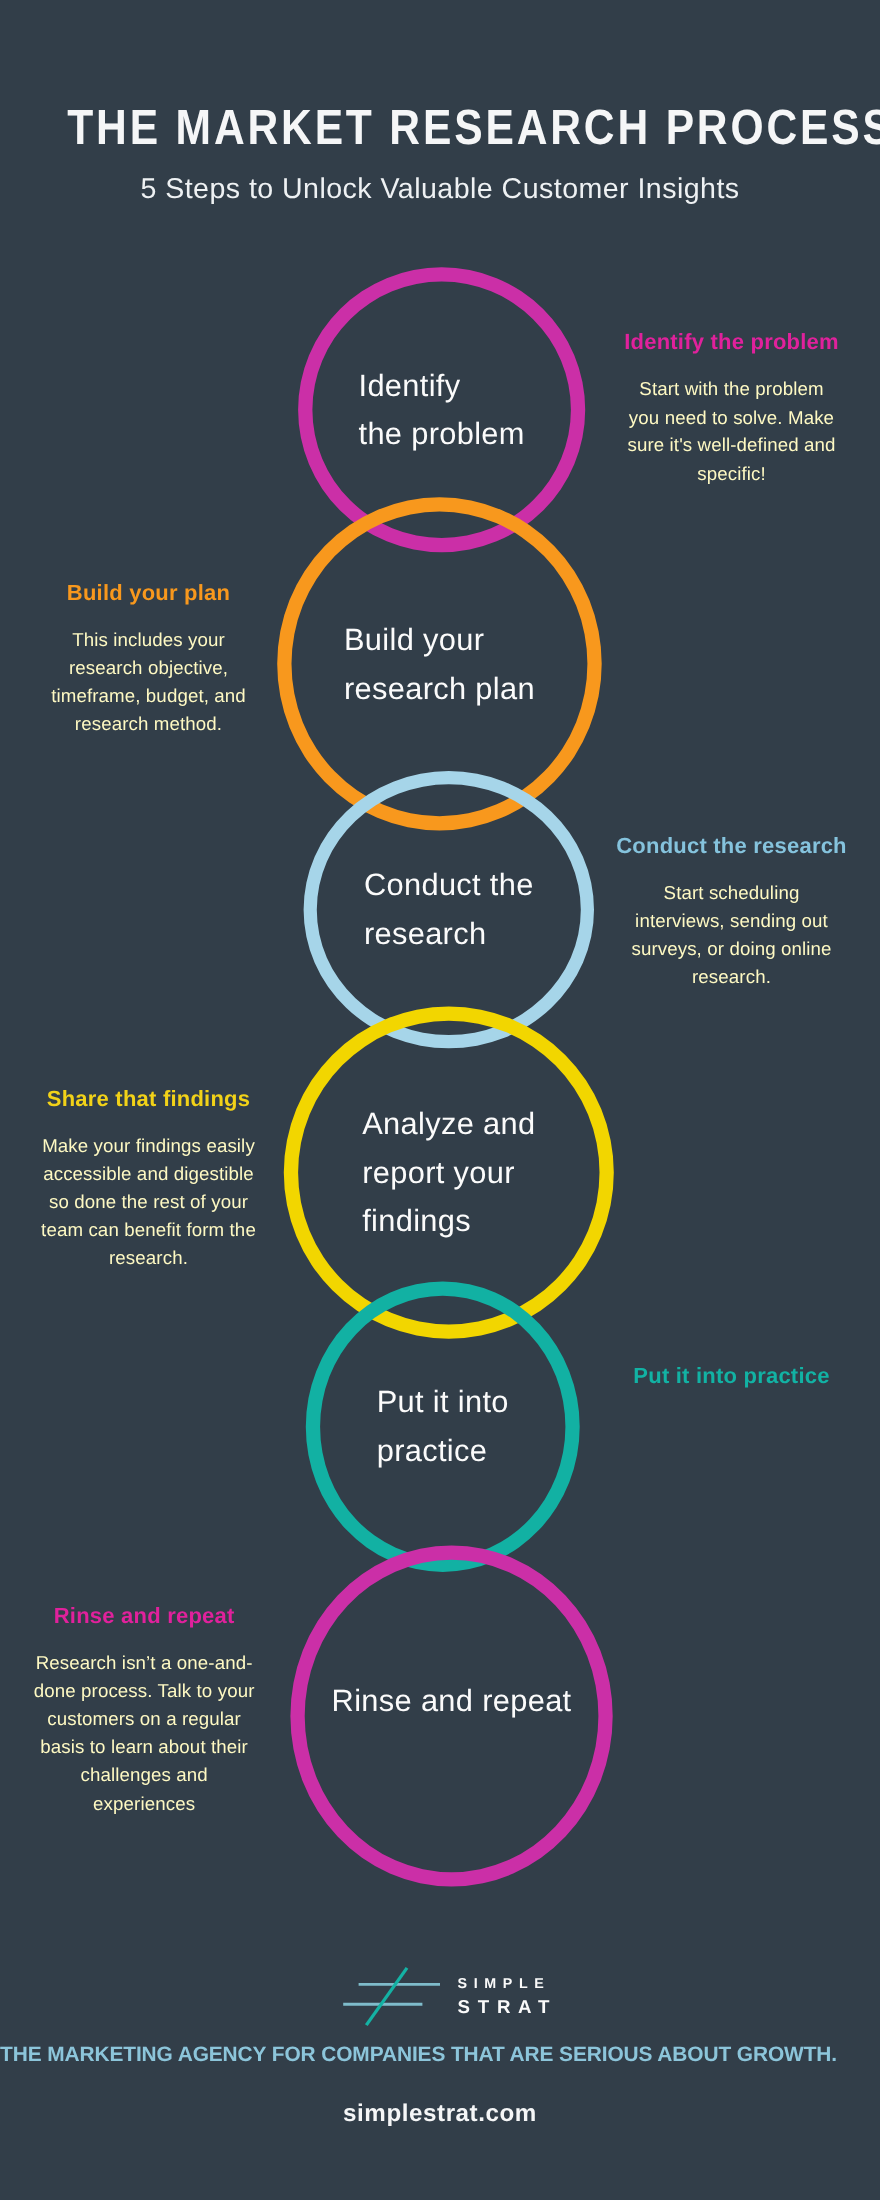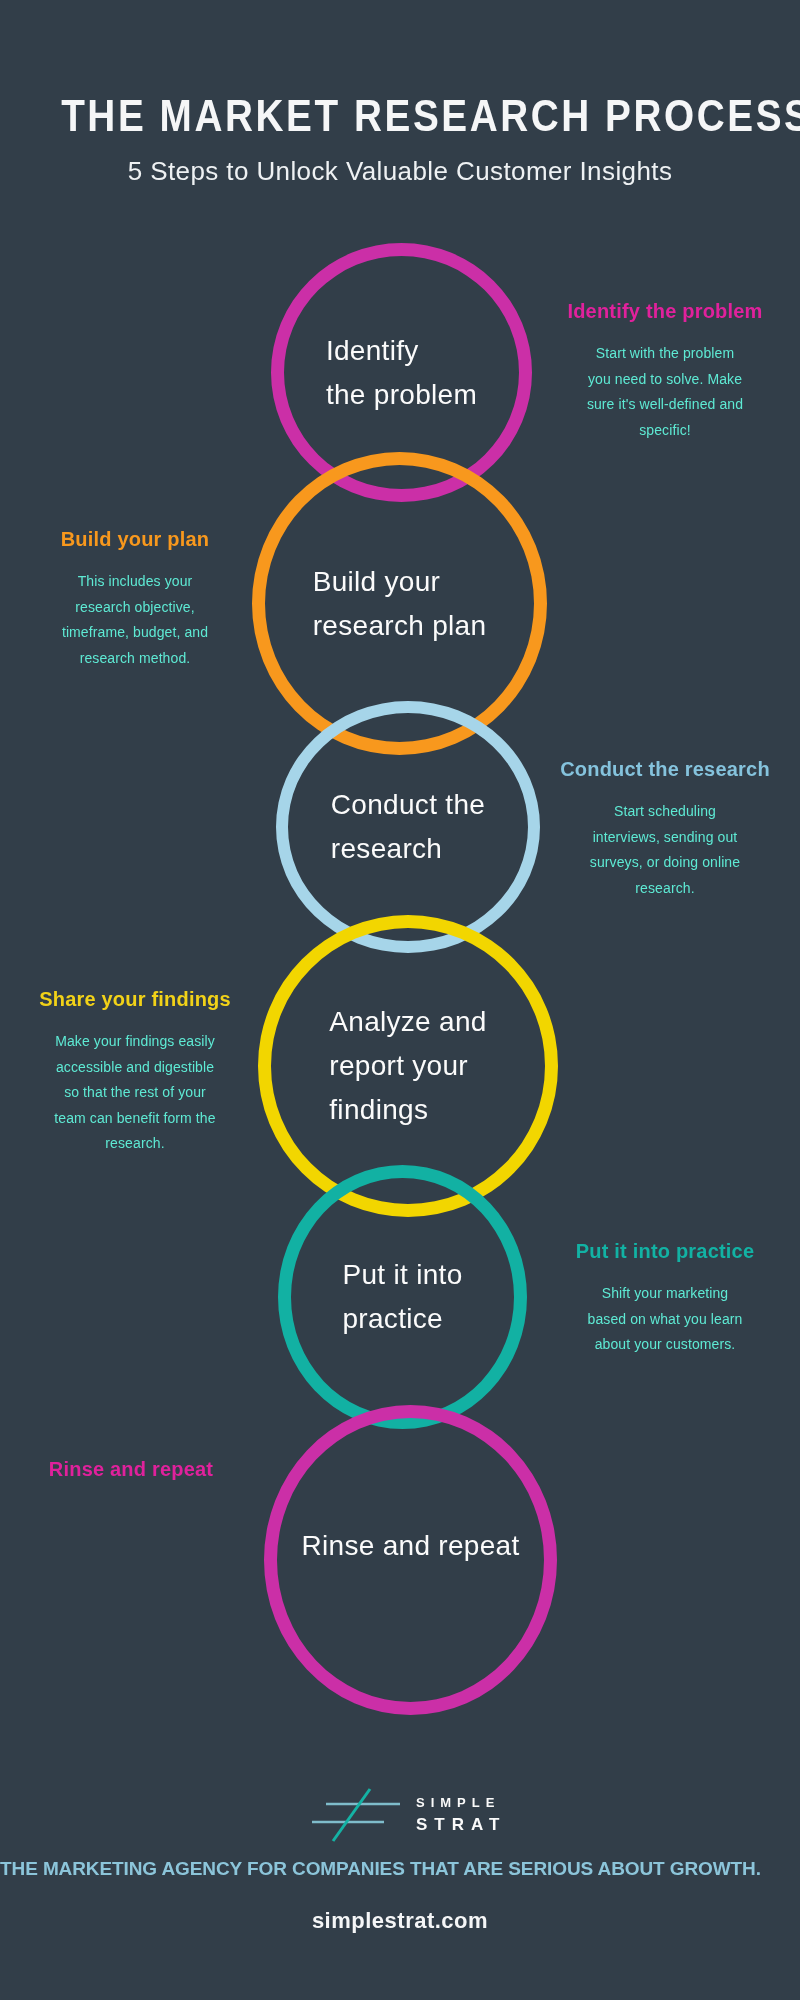--- a/index.html
+++ b/index.html
@@ -26,21 +26,21 @@
   .c1{left:271px;top:243px;width:261px;height:259px;z-index:1;}
   .c2{left:252px;top:452px;width:295px;height:303px;z-index:2;}
   .c3{left:276px;top:701px;width:264px;height:252px;z-index:3;border-width:12px;}
   .c4{left:258px;top:915px;width:300px;height:302px;z-index:4;}
   .c5{left:278px;top:1165px;width:249px;height:264px;z-index:5;}
   .c6{left:264px;top:1405px;width:293px;height:310px;z-index:6;}
   .c6 .clabel{transform:translateY(-14px);}
   
   .note{position:absolute;text-align:center;z-index:7;}
   .note .side-heading{font-size:20px;font-weight:bold;line-height:27px;letter-spacing:.2px;}
-  .note .side-body{margin:16px 0 0 0;color:#5eead4;font-size:14px;line-height:25.5px;white-space:pre-line;letter-spacing:.1px;}
+  .note .side-body{margin:16px 0 0 0;color:#fef9c3;font-size:17px;line-height:25.5px;white-space:pre-line;letter-spacing:.1px;}
   .n1{left:550px;top:298px;width:230px;}
   .n2{left:32px; top:526px;width:206px;}
   .n3{left:550px;top:756px;width:230px;}
   .n4{left:22px; top:986px;width:226px;}
   .n5{left:548px;top:1238px;width:234px;}
   .n6{left:24px; top:1456px;width:214px;}
   
   .logo{left:310px;top:1784px;display:flex;align-items:center;gap:14px;}
   .logo-text{display:flex;flex-direction:column;gap:5px;}
   .logo-text .l1{color:#fafafa;font-weight:bold;font-size:13px;letter-spacing:6px;}
@@ -94,35 +94,38 @@
 research method.</p>
 </div>
 <div class="note n3">
   <div class="side-heading" style="color: rgb(133, 195, 221);">Conduct the research</div>
   <p class="side-body">Start scheduling
 interviews, sending out
 surveys, or doing online
 research.</p>
 </div>
 <div class="note n4">
-  <div class="side-heading" style="color: rgb(242, 210, 24);">Share your findings</div>
+  <div class="side-heading" style="color: rgb(242, 210, 24);">Share that findings</div>
   <p class="side-body">Make your findings easily
 accessible and digestible
-so that the rest of your
+so done the rest of your
 team can benefit form the
 research.</p>
 </div>
 <div class="note n5">
   <div class="side-heading" style="color: rgb(18, 178, 164);">Put it into practice</div>
-  <p class="side-body">Shift your marketing
-based on what you learn
-about your customers.</p>
 </div>
 <div class="note n6">
   <div class="side-heading" style="color: rgb(224, 33, 156);">Rinse and repeat</div>
+  <p class="side-body">Research isn’t a one-and-
+done process. Talk to your
+customers on a regular
+basis to learn about their
+challenges and
+experiences</p>
 </div>
 
 <div class="abs logo">
   <svg width="92" height="62" viewBox="0 0 92 62">
     <line x1="16" y1="20" x2="90" y2="20" stroke="#7fbccb" stroke-width="2.6"></line>
     <line x1="2" y1="38" x2="74" y2="38" stroke="#7fbccb" stroke-width="2.6"></line>
     <line x1="23" y1="57" x2="60" y2="5" stroke="#14b2a4" stroke-width="3"></line>
   </svg>
   <div class="logo-text">
     <span class="l1">SIMPLE</span>

